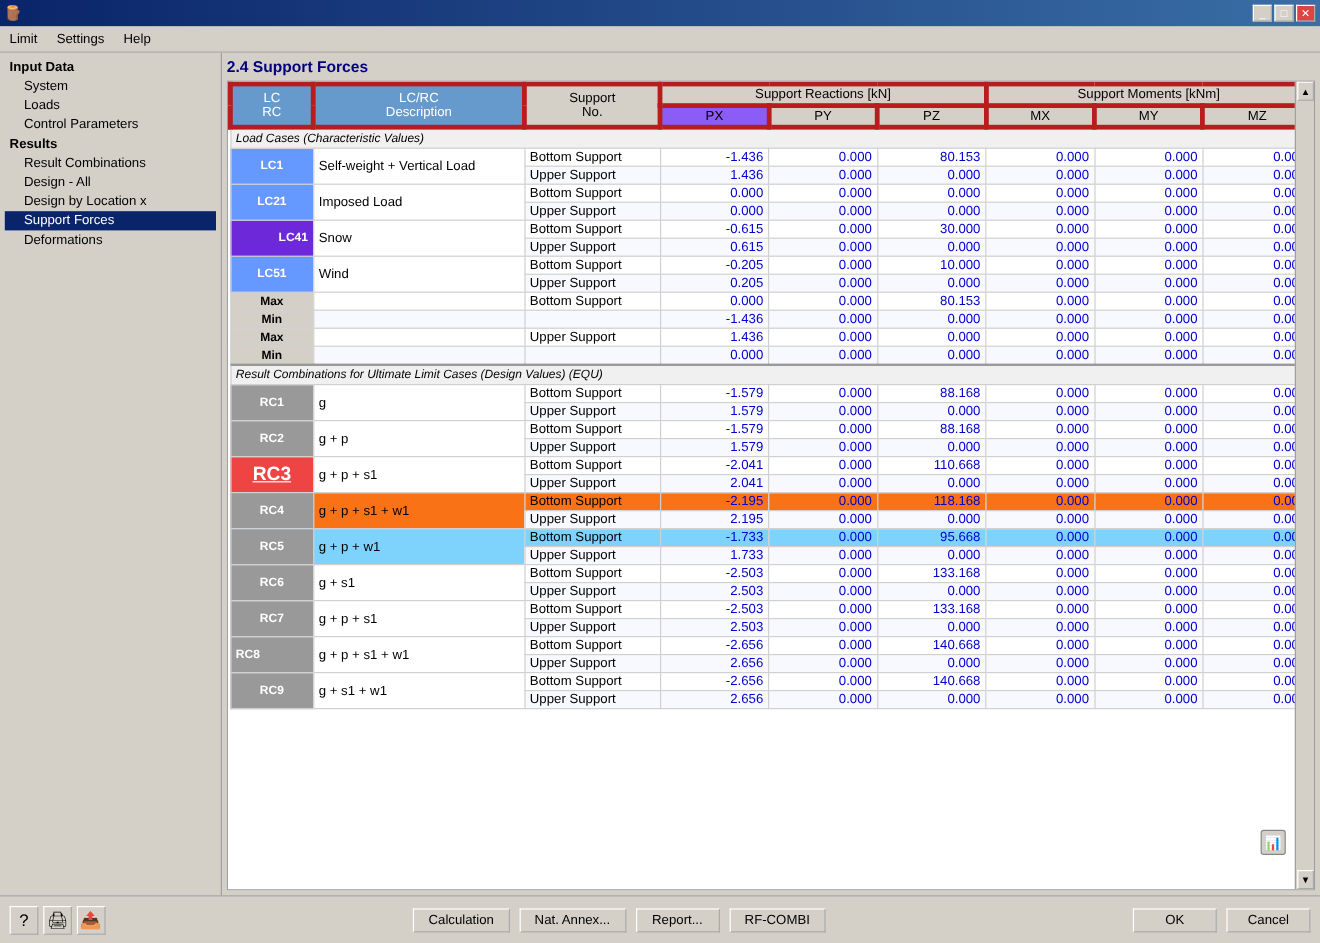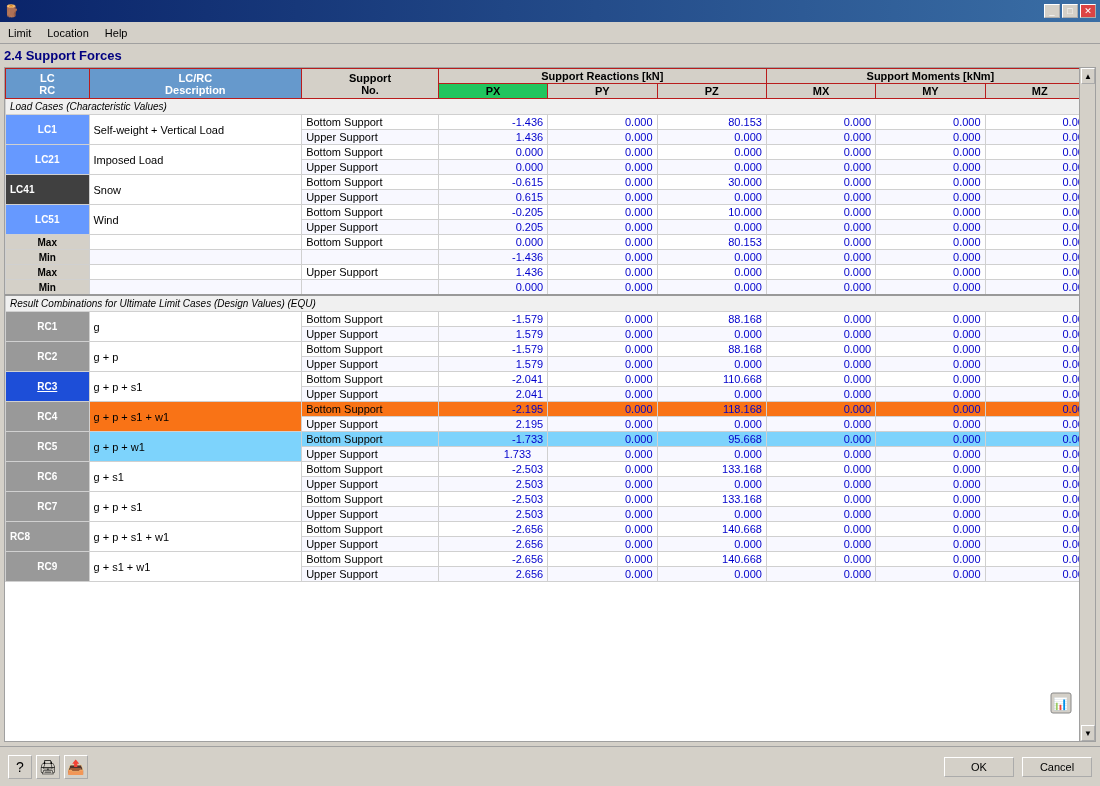--- a/index.html
+++ b/index.html
@@ -83,22 +83,22 @@
     
     th, td {
       border: 1px solid #d0d0d0;
       padding: 1px 4px;
       white-space: nowrap;
     }
     
     .header-row th {
       background: #d4d0c8;
       text-align: center;
-      font-weight: bold;
-      border: 1px solid #b91c1c;
+      font-weight: normal;
+      border: 4px solid #b91c1c;
     }
     
     .col-a { background: #6699cc; color: white; text-align: center; width: 55px; }
     
     .bottom-bar {
       height: 40px;
       background: #d4d0c8;
       border-top: 1px solid #a0a0a0;
       display: flex;
       align-items: center;
@@ -139,26 +139,38 @@
   </div>
   <div class="title-bar-controls">
     <div class="title-btn">_</div>
     <div class="title-btn">□</div>
     <div class="title-btn close">✕</div>
   </div>
 </div>
 
 <div class="menu-bar">
   <div class="menu-item">Limit</div>
-  <div class="menu-item">Location</div>
+  <div class="menu-item">Settings</div>
   <div class="menu-item">Help</div>
 </div>
 
 <div class="main-container">
 
+  <div class="sidebar">
+    <div class="sidebar-group">Input Data</div>
+    <div class="sidebar-child">System</div>
+    <div class="sidebar-child">Loads</div>
+    <div class="sidebar-child">Control Parameters</div>
+    <div class="sidebar-group">Results</div>
+    <div class="sidebar-child">Result Combinations</div>
+    <div class="sidebar-child">Design - All</div>
+    <div class="sidebar-child">Design by Location x</div>
+    <div class="sidebar-child active">Support Forces</div>
+    <div class="sidebar-child">Deformations</div>
+  </div>
 
   <div class="content-area">
     <div class="section-title">2.4 Support Forces</div>
 
     <div class="table-container">
       <table>
         <colgroup>
           <col style="width:45px">
           <col style="width:140px">
           <col style="width:90px">
@@ -175,21 +187,21 @@
               LC<br>RC
             </th>
             <th class="col-a" rowspan="3" style="background:#6699cc;color:white;">
               LC/RC<br>Description
             </th>
             <th rowspan="3" style="background:#d4d0c8;text-align:center;">Support<br>No.</th>
             <th colspan="3" style="background:#d4d0c8;text-align:center;">Support Reactions [kN]</th>
             <th colspan="3" style="background:#d4d0c8;text-align:center;">Support Moments [kNm]</th>
           </tr>
           <tr class="header-row">
-            <th style="background:#22c55e;text-align:center;">PX</th>
+            <th style="background:#8b5cf6;text-align:center;">PX</th>
             <th style="background:#d4d0c8;text-align:center;">PY</th>
             <th style="background:#d4d0c8;text-align:center;">PZ</th>
             <th style="background:#d4d0c8;text-align:center;">MX</th>
             <th style="background:#d4d0c8;text-align:center;">MY</th>
             <th style="background:#d4d0c8;text-align:center;">MZ</th>
           </tr>
         </thead>
         <tbody id="table-body">
         <tr>
               <td colspan="9" style="background: rgb(240, 240, 240); font-style: italic; font-size: 10px; padding: 2px 4px; border-top: 1px solid rgb(192, 192, 192);">Load Cases (Characteristic Values)</td>
@@ -228,21 +240,21 @@
             <tr style="background: rgb(248, 248, 255);">
               <td>Upper Support</td>
               <td style="text-align: right; color: rgb(0, 0, 204); padding-right: 4px;">0.000</td>
               <td style="text-align: right; color: rgb(0, 0, 204); padding-right: 4px;">0.000</td>
               <td style="text-align: right; color: rgb(0, 0, 204); padding-right: 4px;">0.000</td>
               <td style="text-align: right; color: rgb(0, 0, 204); padding-right: 4px;">0.000</td>
               <td style="text-align: right; color: rgb(0, 0, 204); padding-right: 4px;">0.000</td>
               <td style="text-align: right; color: rgb(0, 0, 204); padding-right: 4px;">0.000</td>
             </tr>
             <tr style="background: white;">
-              <td rowspan="2" style="text-align: left; font-weight: bold; font-size: 10px; background: #404040; color: white;">LC41</td>
+              <td rowspan="2" style="text-align: right; font-weight: bold; font-size: 10px; background: #6d28d9; color: white;">LC41</td>
               <td rowspan="2">Snow</td>
               <td>Bottom Support</td>
               <td style="text-align: right; color: rgb(0, 0, 204); padding-right: 4px;">-0.615</td>
               <td style="text-align: right; color: rgb(0, 0, 204); padding-right: 4px;">0.000</td>
               <td style="text-align: right; color: rgb(0, 0, 204); padding-right: 4px;">30.000</td>
               <td style="text-align: right; color: rgb(0, 0, 204); padding-right: 4px;">0.000</td>
               <td style="text-align: right; color: rgb(0, 0, 204); padding-right: 4px;">0.000</td>
               <td style="text-align: right; color: rgb(0, 0, 204); padding-right: 4px;">0.000</td>
             </tr>
             <tr style="background: rgb(248, 248, 255);">
@@ -355,21 +367,21 @@
             <tr style="background: rgb(248, 248, 255);">
               <td>Upper Support</td>
               <td style="text-align: right; color: rgb(0, 0, 204); padding-right: 4px;">1.579</td>
               <td style="text-align: right; color: rgb(0, 0, 204); padding-right: 4px;">0.000</td>
               <td style="text-align: right; color: rgb(0, 0, 204); padding-right: 4px;">0.000</td>
               <td style="text-align: right; color: rgb(0, 0, 204); padding-right: 4px;">0.000</td>
               <td style="text-align: right; color: rgb(0, 0, 204); padding-right: 4px;">0.000</td>
               <td style="text-align: right; color: rgb(0, 0, 204); padding-right: 4px;">0.000</td>
             </tr>
             <tr style="background: white;">
-              <td rowspan="2" style="text-align: center; font-weight: bold; font-size: 10px; background: #1d4ed8; color: white; text-decoration: underline;">RC3</td>
+              <td rowspan="2" style="text-align: center; font-weight: bold; font-size: 16px; background: #ef4444; color: white; text-decoration: underline;">RC3</td>
               <td rowspan="2">g + p + s1</td>
               <td>Bottom Support</td>
               <td style="text-align: right; color: rgb(0, 0, 204); padding-right: 4px;">-2.041</td>
               <td style="text-align: right; color: rgb(0, 0, 204); padding-right: 4px;">0.000</td>
               <td style="text-align: right; color: rgb(0, 0, 204); padding-right: 4px;">110.668</td>
               <td style="text-align: right; color: rgb(0, 0, 204); padding-right: 4px;">0.000</td>
               <td style="text-align: right; color: rgb(0, 0, 204); padding-right: 4px;">0.000</td>
               <td style="text-align: right; color: rgb(0, 0, 204); padding-right: 4px;">0.000</td>
             </tr>
             <tr style="background: rgb(248, 248, 255);">
@@ -407,21 +419,21 @@
               <td>Bottom Support</td>
               <td style="text-align: right; color: rgb(0, 0, 204); padding-right: 4px;">-1.733</td>
               <td style="text-align: right; color: rgb(0, 0, 204); padding-right: 4px;">0.000</td>
               <td style="text-align: right; color: rgb(0, 0, 204); padding-right: 4px;">95.668</td>
               <td style="text-align: right; color: rgb(0, 0, 204); padding-right: 4px;">0.000</td>
               <td style="text-align: right; color: rgb(0, 0, 204); padding-right: 4px;">0.000</td>
               <td style="text-align: right; color: rgb(0, 0, 204); padding-right: 4px;">0.000</td>
             </tr>
             <tr style="background: rgb(248, 248, 255);">
               <td>Upper Support</td>
-              <td style="text-align: right; color: rgb(0, 0, 204); padding-right: 16px; margin-top: 48px;">1.733</td>
+              <td style="text-align: right; color: rgb(0, 0, 204); padding-right: 4px; margin-top: 48px;">1.733</td>
               <td style="text-align: right; color: rgb(0, 0, 204); padding-right: 4px;">0.000</td>
               <td style="text-align: right; color: rgb(0, 0, 204); padding-right: 4px;">0.000</td>
               <td style="text-align: right; color: rgb(0, 0, 204); padding-right: 4px;">0.000</td>
               <td style="text-align: right; color: rgb(0, 0, 204); padding-right: 4px;">0.000</td>
               <td style="text-align: right; color: rgb(0, 0, 204); padding-right: 4px;">0.000</td>
             </tr>
             <tr style="background: white;">
               <td rowspan="2" style="text-align: center; font-weight: bold; font-size: 10px; background: rgb(153, 153, 153); color: white;">RC6</td>
               <td rowspan="2">g + s1</td>
               <td>Bottom Support</td>
@@ -516,17 +528,23 @@
     </div>
   </div>
 </div>
 
 <div class="bottom-bar">
   <div class="bottom-left">
     <div class="btn-icon" title="Help">?</div>
     <div class="btn-icon" title="Print">🖨</div>
     <div class="btn-icon" title="Export">📤</div>
   </div>
+  <div class="bottom-center">
+    <button class="btn">Calculation</button>
+    <button class="btn">Nat. Annex...</button>
+    <button class="btn">Report...</button>
+    <button class="btn">RF-COMBI</button>
+  </div>
   <div class="bottom-right">
     <button class="btn">OK</button>
     <button class="btn">Cancel</button>
   </div>
 </div>
 
 </body></html>

